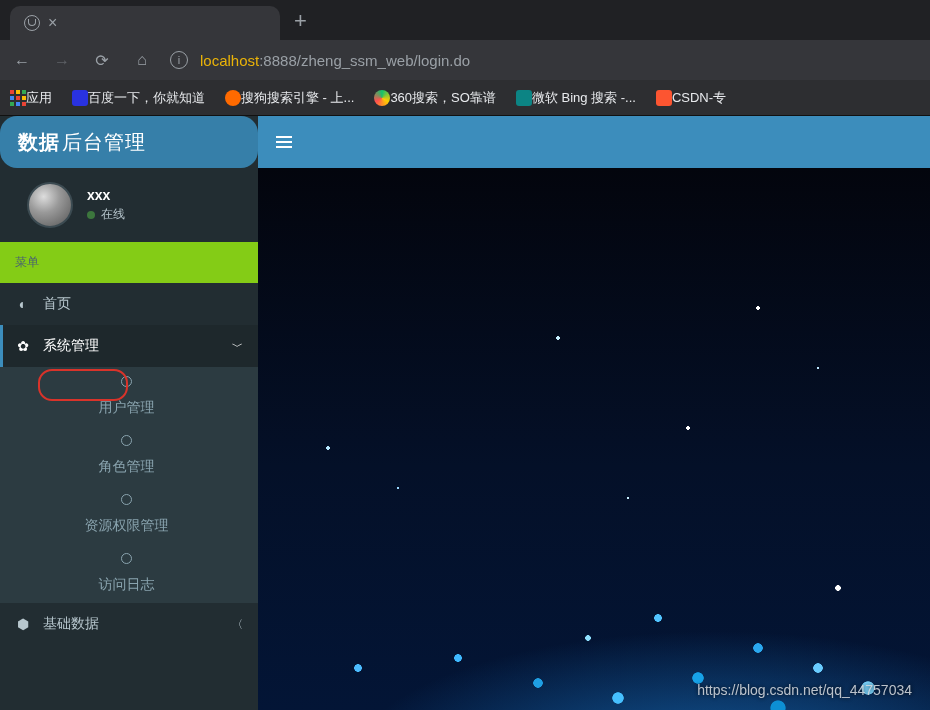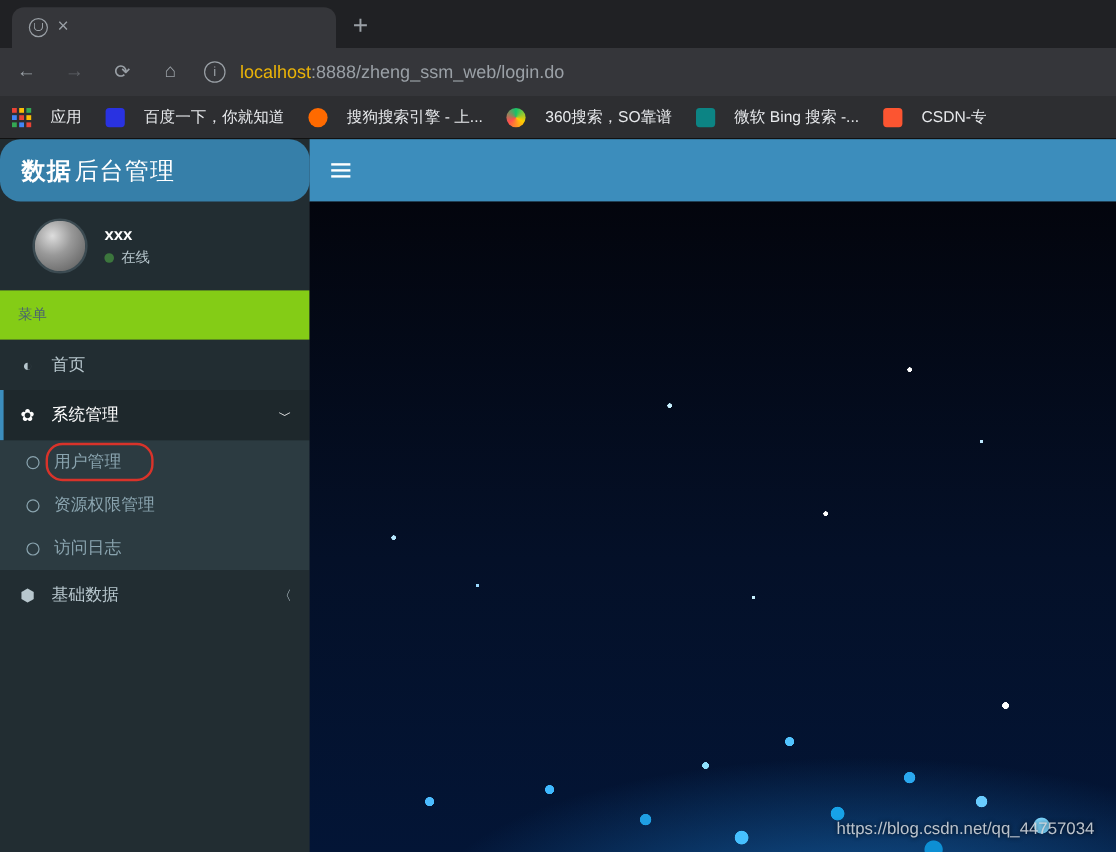--- a/index.html
+++ b/index.html
@@ -15,21 +15,21 @@
 .tab .close { color:#9aa0a6; font-size:16px; cursor:pointer; }
 .newtab { color:#9aa0a6; font-size:22px; padding:6px 14px; cursor:pointer; }
 .addrbar { display:flex; align-items:center; height:40px; background:#35363a; padding:0 10px; gap:16px; font-size:16px; color:#9aa0a6; }
 .addrbar .navbtn { width:24px; text-align:center; cursor:pointer; }
 .addrbar .navbtn.fwd { opacity:.4; }
 .urlbox { display:flex; align-items:center; gap:12px; flex:1; font-size:15px; }
 .urlbox .info { width:18px; height:18px; border:1.7px solid #9aa0a6; border-radius:50%; display:inline-flex; align-items:center; justify-content:center; font-size:11px; }
 .urlbox .host { color:#eab308; }
 .urlbox .path { color:#9aa0a6; }
 .bookbar { display:flex; align-items:center; height:36px; background:#2d2e31; padding:0 10px; gap:20px; font-size:13px; color:#e8eaed; border-bottom:1px solid #111; }
-.bm { display:flex; align-items:center; gap:16px; cursor:pointer; }
+.bm { display:flex; align-items:center; gap:0; cursor:pointer; }
 .bm-ico { width:16px; height:16px; border-radius:3px; display:inline-block; }
 .appsicon { display:inline-grid; grid-template-columns:repeat(3,4px); grid-template-rows:repeat(3,4px); gap:2px; }
 .appsicon b { width:4px; height:4px; }
 .appsicon b:nth-child(1){background:#ea4335}.appsicon b:nth-child(2){background:#fbbc05}.appsicon b:nth-child(3){background:#34a853}.appsicon b:nth-child(4){background:#4285f4}.appsicon b:nth-child(5){background:#ea4335}.appsicon b:nth-child(6){background:#fbbc05}.appsicon b:nth-child(7){background:#34a853}.appsicon b:nth-child(8){background:#4285f4}.appsicon b:nth-child(9){background:#ea4335}
 
 
 .app { display:flex; height:594px; }
 .sidebar { width:258px; background:#222d32; color:#b8c7ce; display:flex; flex-direction:column; }
 .logo { height:52px; background:#367fa9; color:#fff; font-size:20px; font-weight:300; display:flex; align-items:center; padding:0 18px; letter-spacing:1px;border-radius:17px; }
 .logo strong { font-weight:700; margin-right:2px; }
@@ -37,21 +37,21 @@
 .avatar { width:46px; height:46px; border-radius:50%; background:radial-gradient(circle at 35% 30%,#ddd 0%,#999 40%,#555 100%); border:2px solid #3c4b52; }
 .uname { color:#fff; font-size:14px; font-weight:bold; }
 .ustatus { font-size:12px; color:#b8c7ce; display:flex; align-items:center; gap:6px; margin-top:3px; }
 .dot { width:8px; height:8px; border-radius:50%; background:#3c763d; display:inline-block; }
 .menuhdr { color:#4b646f; background:#84cc16; font-size:12px; padding:12px 15px; }
 .tree { list-style:none; }
 .tree > li > a { display:flex; align-items:center; gap:12px; padding:12px 15px; color:#b8c7ce; text-decoration:none; font-size:14px; cursor:pointer; }
 .tree > li.active > a { background:#1e282c; color:#fff; border-left:3px solid #3c8dbc; padding-left:12px; }
 .tree .caret { margin-left:auto; font-size:11px; }
 .sub { list-style:none; background:#2c3b41; }
-.sub li a { display:flex; align-items:center; gap:12px; padding:9px 27px 9px 22px; color:#8aa4af; text-decoration:none; font-size:14px; cursor:pointer; }
+.sub li a { display:flex; align-items:center; gap:12px; padding:9px 27px 9px 22px; color:#8aa4af; text-decoration:none; font-size:14px; cursor:pointer;flex-direction:column; }
 .ico { width:16px; text-align:center; display:inline-block; }
 .ring { width:11px; height:11px; border:1.5px solid currentColor; border-radius:50%; display:inline-block; }
 .highlight { position:relative; }
 .highlight::after { content:""; position:absolute; left:38px; top:2px; width:86px; height:28px; border:2px solid #d9332a; border-radius:14px; pointer-events:none; }
 
 .main { flex:1; display:flex; flex-direction:column; position:relative; }
 .topbar { height:52px; background:#3c8dbc; color:#fff; display:flex; align-items:center; padding:0 18px; }
 .hamb { cursor:pointer; display:inline-flex; flex-direction:column; gap:3px; }
 .hamb b { width:16px; height:2px; background:#fff; display:block; }
 .content { flex:1; background:
@@ -171,20 +171,26 @@
         <ul class="sub">
           <li class="highlight">
               <a>
                 <span class="ring"></span>
                 <span>用户管理</span>
               </a>
             </li>
           <li>
               <a>
                 <span class="ring"></span>
+                <span>角色管理</span>
+              </a>
+            </li>
+          <li>
+              <a>
+                <span class="ring"></span>
                 <span>资源权限管理</span>
               </a>
             </li>
           <li>
               <a>
                 <span class="ring"></span>
                 <span>访问日志</span>
               </a>
             </li>
         </ul>

